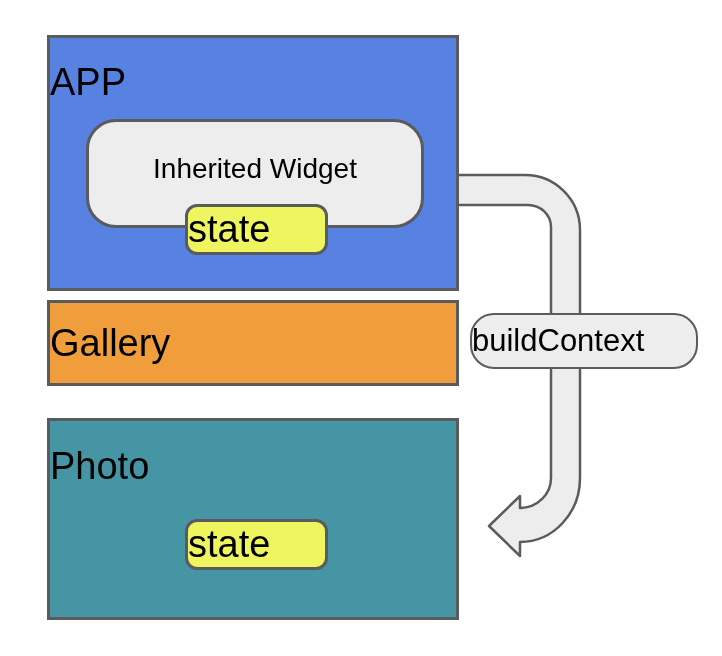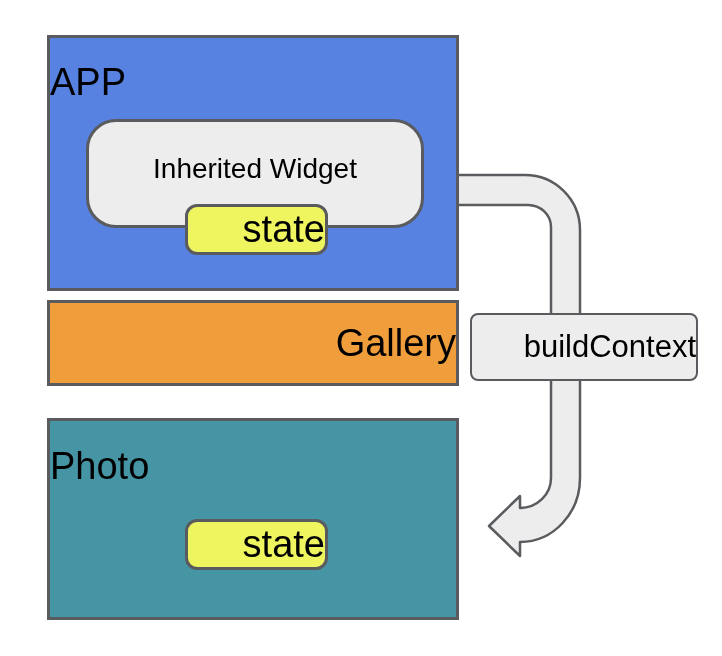--- a/index.html
+++ b/index.html
@@ -6,21 +6,21 @@
   .canvas {
     position: relative;
     width: 722px;
     height: 656px;
     overflow: hidden;
     font-family: "Liberation Sans", "DejaVu Sans", sans-serif;
     color: #000000;
   }
   .abs { position: absolute; box-sizing: border-box; }
   .box { border: 3px solid #595b5e; }
-  .center-flex { display: flex; align-items: center; justify-content: flex-end; }
+  .center-flex { display: flex; align-items: center; justify-content: flex-start; }
   .title-lg { font-size: 38px; line-height: 1; width: 100%; }
   .title-md { font-size: 28px; line-height: 1; text-align: center; width: 100%; }
 
   
   .app-box   { left: 47px;  top: 35px;  width: 412px; height: 256px; }
   .app-title { left: 0;     top: 25px; }
   .iw-box    { left: 36px;  top: 81px;  width: 338px; height: 109px; border-radius: 30px; }
   .iw-title  { left: 0;     top: 33px; }
   .state-top { left: 96px;  top: 82px;  width: 143px; height: 51px; }
 
@@ -31,22 +31,22 @@
   .gallery-box { left: 47px; top: 300px; width: 412px; height: 86px; font-size: 38px; }
 
   
   .photo-box   { left: 47px;  top: 418px; width: 412px; height: 202px; }
   .photo-title { left: 0;     top: 26px; }
   .state-bot   { left: 135px; top: 98px;  width: 143px; height: 51px; }
 
   
   .arrow-svg { left: 0; top: 0; width: 722px; height: 656px; }
   .ctx-label {
-    left: 470px; top: 313px; width: 228px; height: 68px;
-    border: 2.5px solid #595b5e; border-radius: 8px;
+    left: 470px; top: 313px; width: 228px; height: 56px;
+    border: 2.5px solid #595b5e; border-radius: 24px;
     font-size: 31px;
   }
 </style>
 </head>
 <body>
 
 <div class="canvas" style="background-color: rgb(255, 255, 255); color: rgb(0, 0, 0);">
 
   <svg class="abs arrow-svg" viewBox="0 0 722 656" xmlns="http://www.w3.org/2000/svg" aria-hidden="true">
     <path stroke-width="2.5" stroke-linejoin="round" d="M 455 175

